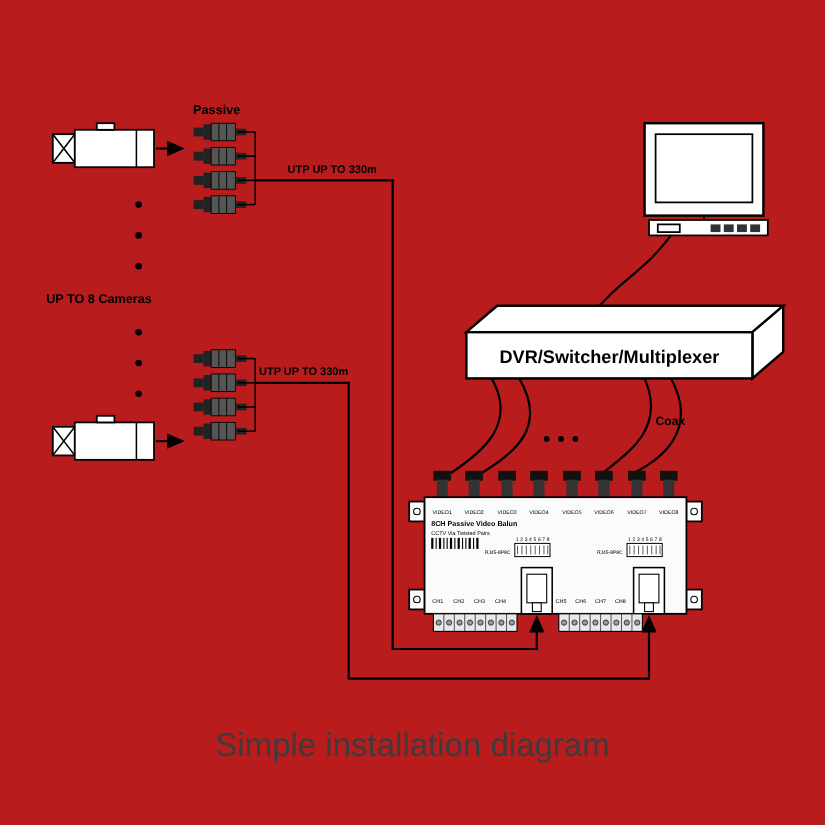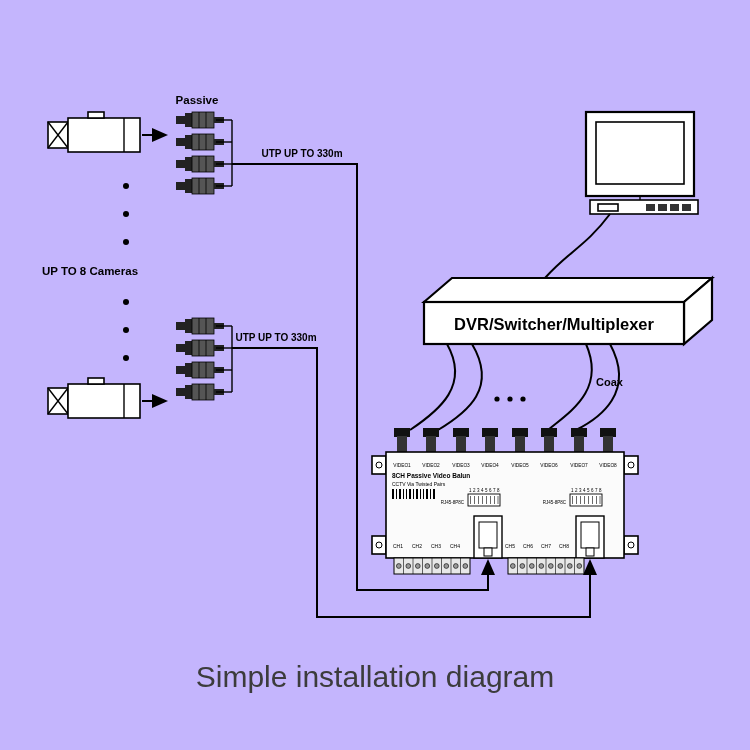--- a/index.html
+++ b/index.html
@@ -1,16 +1,16 @@
 <!DOCTYPE html>
 <html><head>
 <meta charset="utf-8">
 <style>
   html,body{margin:0;padding:0;background:#fff;}
-  #stage{width:750px;height:750px;background:#c4b5fd;position:relative;overflow:hidden;}
+  #stage{width:750px;height:750px;background:#b91c1c;position:relative;overflow:hidden;}
   svg{display:block;}
   text{font-family:"Liberation Sans",sans-serif;fill:#000;}
   .ol{fill:#fff;stroke:#000;stroke-width:1.6;}
   .ol2{fill:#fff;stroke:#000;stroke-width:2.2;}
   .ln{stroke:#000;stroke-width:1.4;fill:none;}
   .ln2{stroke:#000;stroke-width:2;fill:none;}
   .dark{fill:#222;}
   .mid{fill:#555;stroke:#000;stroke-width:0.8;}
   .t-pass{font-size:11.5px;font-weight:bold;}
   .t-utp{font-size:10px;font-weight:bold;}

